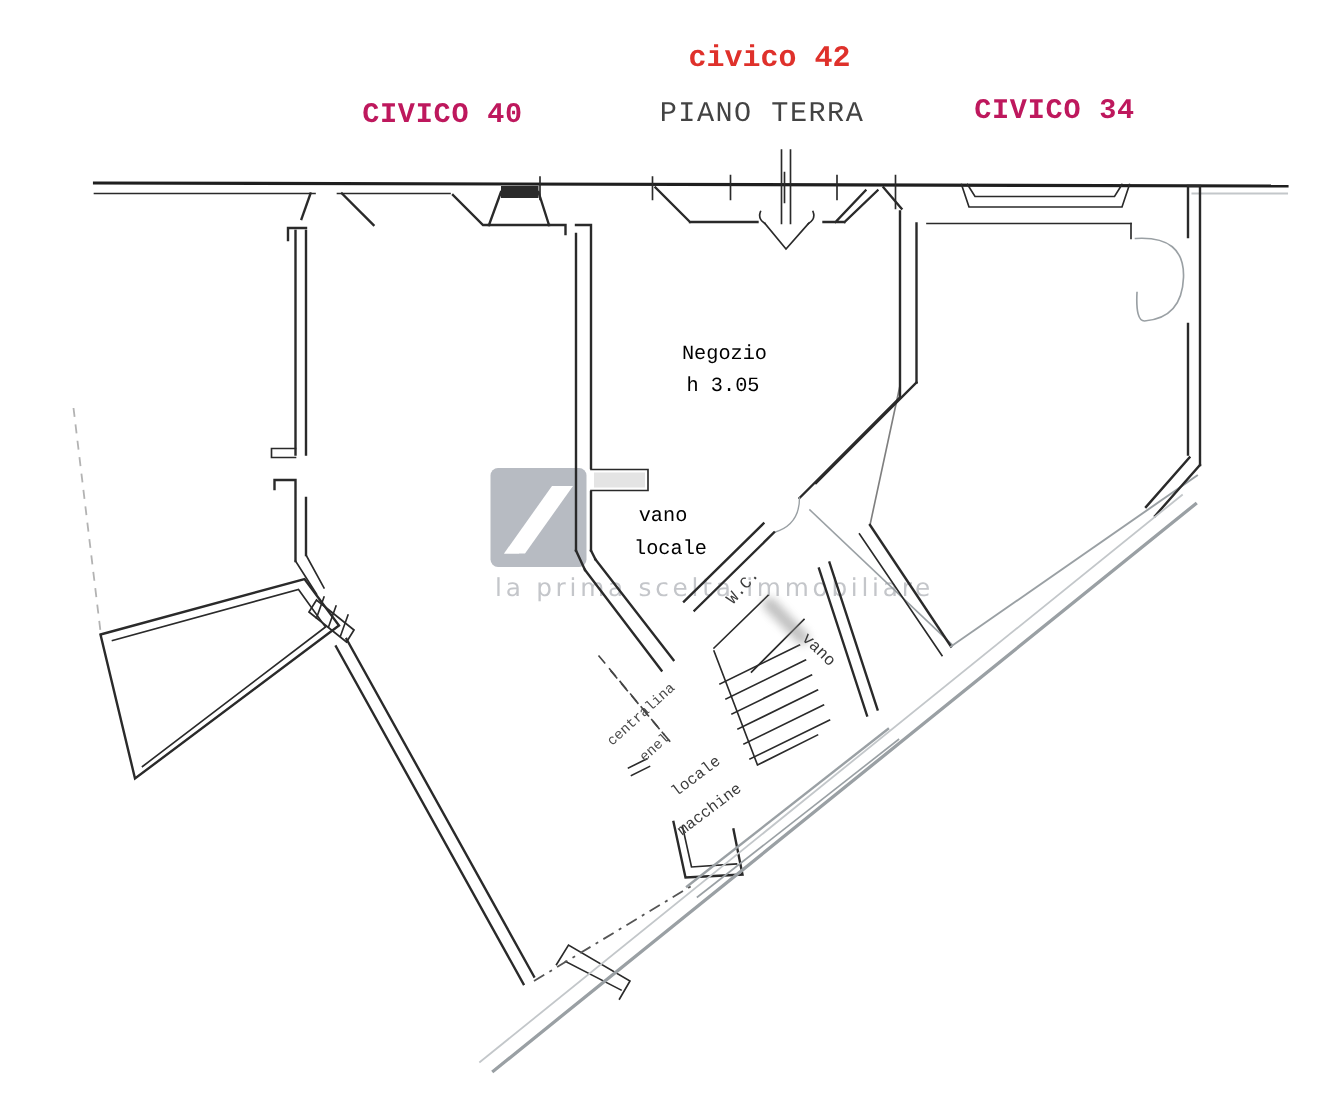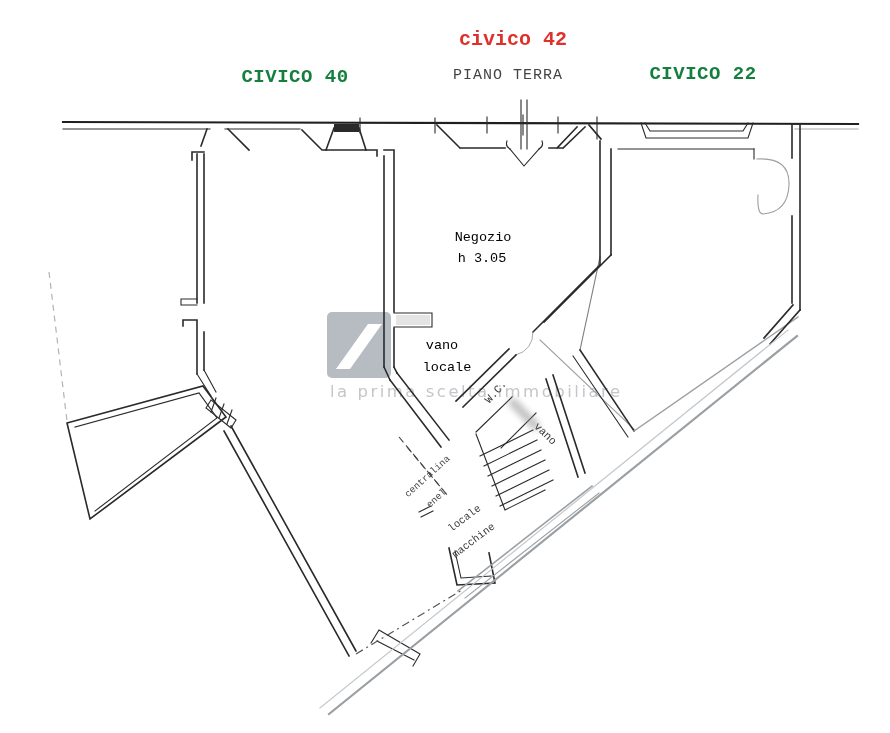--- a/index.html
+++ b/index.html
@@ -2,23 +2,23 @@
 <html><head>
 <meta charset="utf-8">
 <style>
   html,body{margin:0;padding:0;background:#ffffff;}
   #stage{
     position:relative;width:890px;height:733px;background:#ffffff;
     overflow:hidden;font-family:"DejaVu Sans",sans-serif;
   }
   .lbl{position:absolute;transform:translate(-50%,-50%);white-space:nowrap;
        color:#2d2d2d;line-height:1.1;}
-  .hdr{font-weight:bold;font-size:19px;letter-spacing:0.5px;color:#15803d;}
+  .hdr{font-weight:bold;font-size:19px;letter-spacing:0.5px;color:#be185d;}
   .hdr-red{font-weight:bold;font-size:20px;color:#df312b;}
-  .hdr-scan{font-weight:500;font-size:15px;letter-spacing:1px;color:#2a2a2a;opacity:.88;}
+  .hdr-scan{font-weight:500;font-size:19px;letter-spacing:1px;color:#2a2a2a;opacity:.88;}
   .room{font-size:13.5px;color:#000000;text-align:center;}
   .small-rot{font-size:11px;color:#3a3a3a;}
   .tiny-rot{font-size:9.5px;color:#4a4a4a;}
   .wm{position:absolute;z-index:1;}
   .wm-brand{
     font-size:76px;font-weight:bold;letter-spacing:14px;color:#c7c9cd;
     font-family:"DejaVu Sans",sans-serif;
   }
   .wm-tag{font-size:16.5px;letter-spacing:2.5px;color:#c4c6ca;}
   .smudge{
@@ -156,21 +156,21 @@
       <path class="fnt" d="M49 272 L67 421"></path>
       <path class="gy" stroke-width="2.2" d="M329 714 L797 336"></path>
       <path class="gl" stroke-width="1.2" d="M320 708 L788 330"></path>
     </g>
   </svg>
 
   <div class="labels">
     <div class="lbl hdr-red" style="left:513px;top:40px;">civico 42</div>
     <div class="lbl hdr" style="left:295px;top:77px;">CIVICO 40</div>
     <div class="lbl hdr-scan" style="left:508px;top:76px;">PIANO TERRA</div>
-    <div class="lbl hdr" style="left:703px;top:74px;">CIVICO 22</div>
+    <div class="lbl hdr" style="left:703px;top:74px;">CIVICO 34</div>
 
     <div class="lbl room" style="left:483px;top:238px;">Negozio</div>
     <div class="lbl room" style="left:482px;top:259px;text-align:right;">h 3.05</div>
 
     <div class="lbl room" style="left:442px;top:346px;">vano</div>
     <div class="lbl room" style="left:447px;top:368px;">locale</div>
 
     <div class="lbl small-rot" style="left:496px;top:392px;transform:translate(-50%,-50%) rotate(-48deg);">W.C.</div>
 
     <div class="smudge" style="left:524px;top:414px;"></div>

